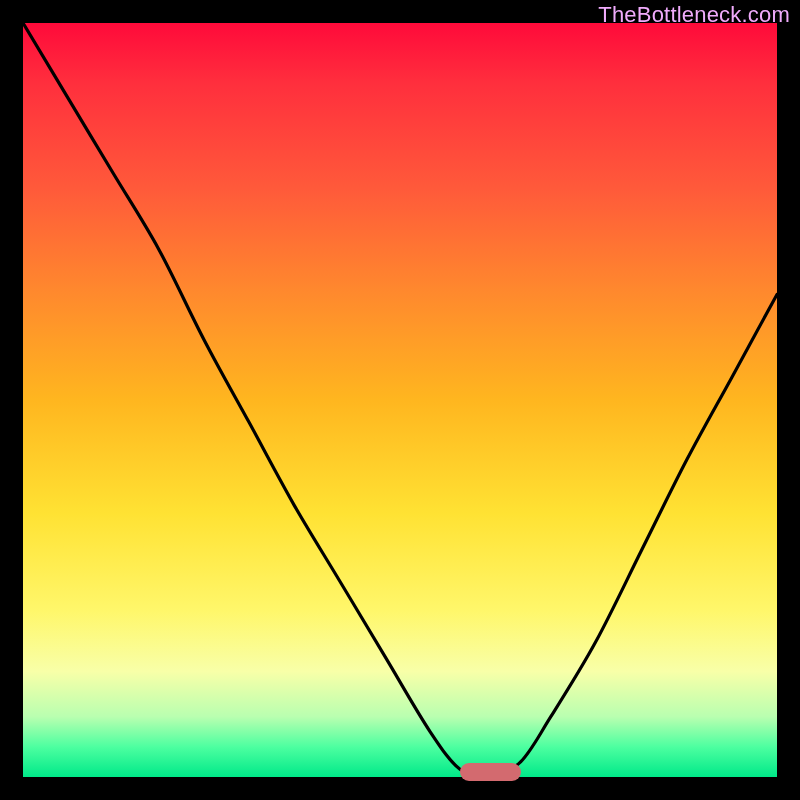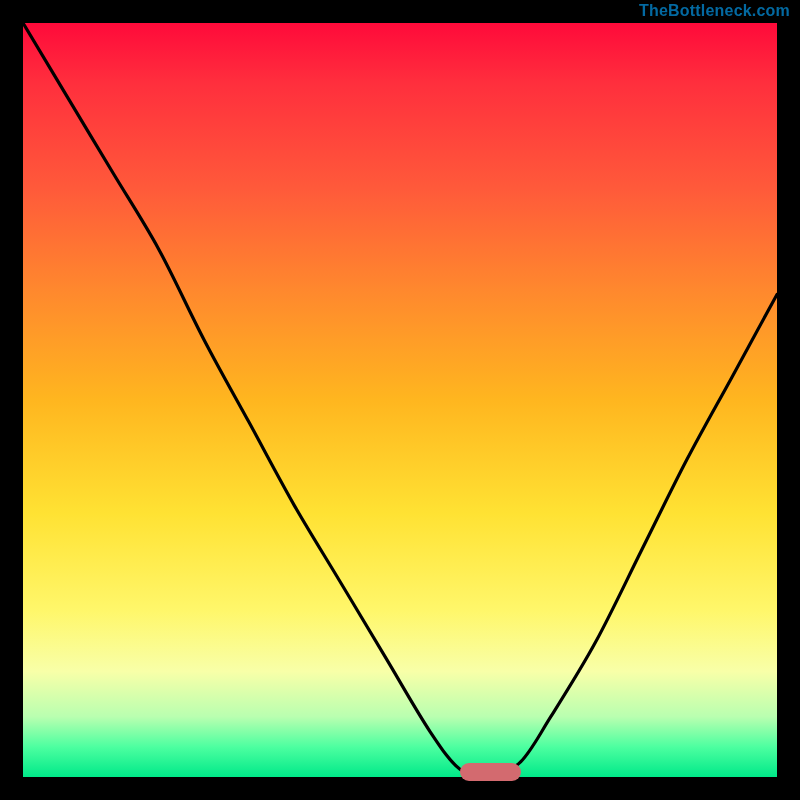--- a/index.html
+++ b/index.html
@@ -17,23 +17,23 @@
       #fff76b 78%,
       #f8ffa8 86%,
       #b9ffb0 92%,
       #4dffa0 96%,
       #00e989 100%);
   }
   .watermark{
     position:absolute;
     top:2px;right:10px;
     font-family:Arial,Helvetica,sans-serif;
-    font-size:16px;
-    color:#0369a1;
-    font-weight:700;
+    font-size:22px;
+    color:#f0abfc;
+    font-weight:400;
     letter-spacing:0.2px;
   }
   svg.curve{position:absolute;left:0;top:0;}
   .marker{
     position:absolute;
     width:60px;height:18px;
     background:#d36a6f;
     border-radius:9px;
   }
 </style>

